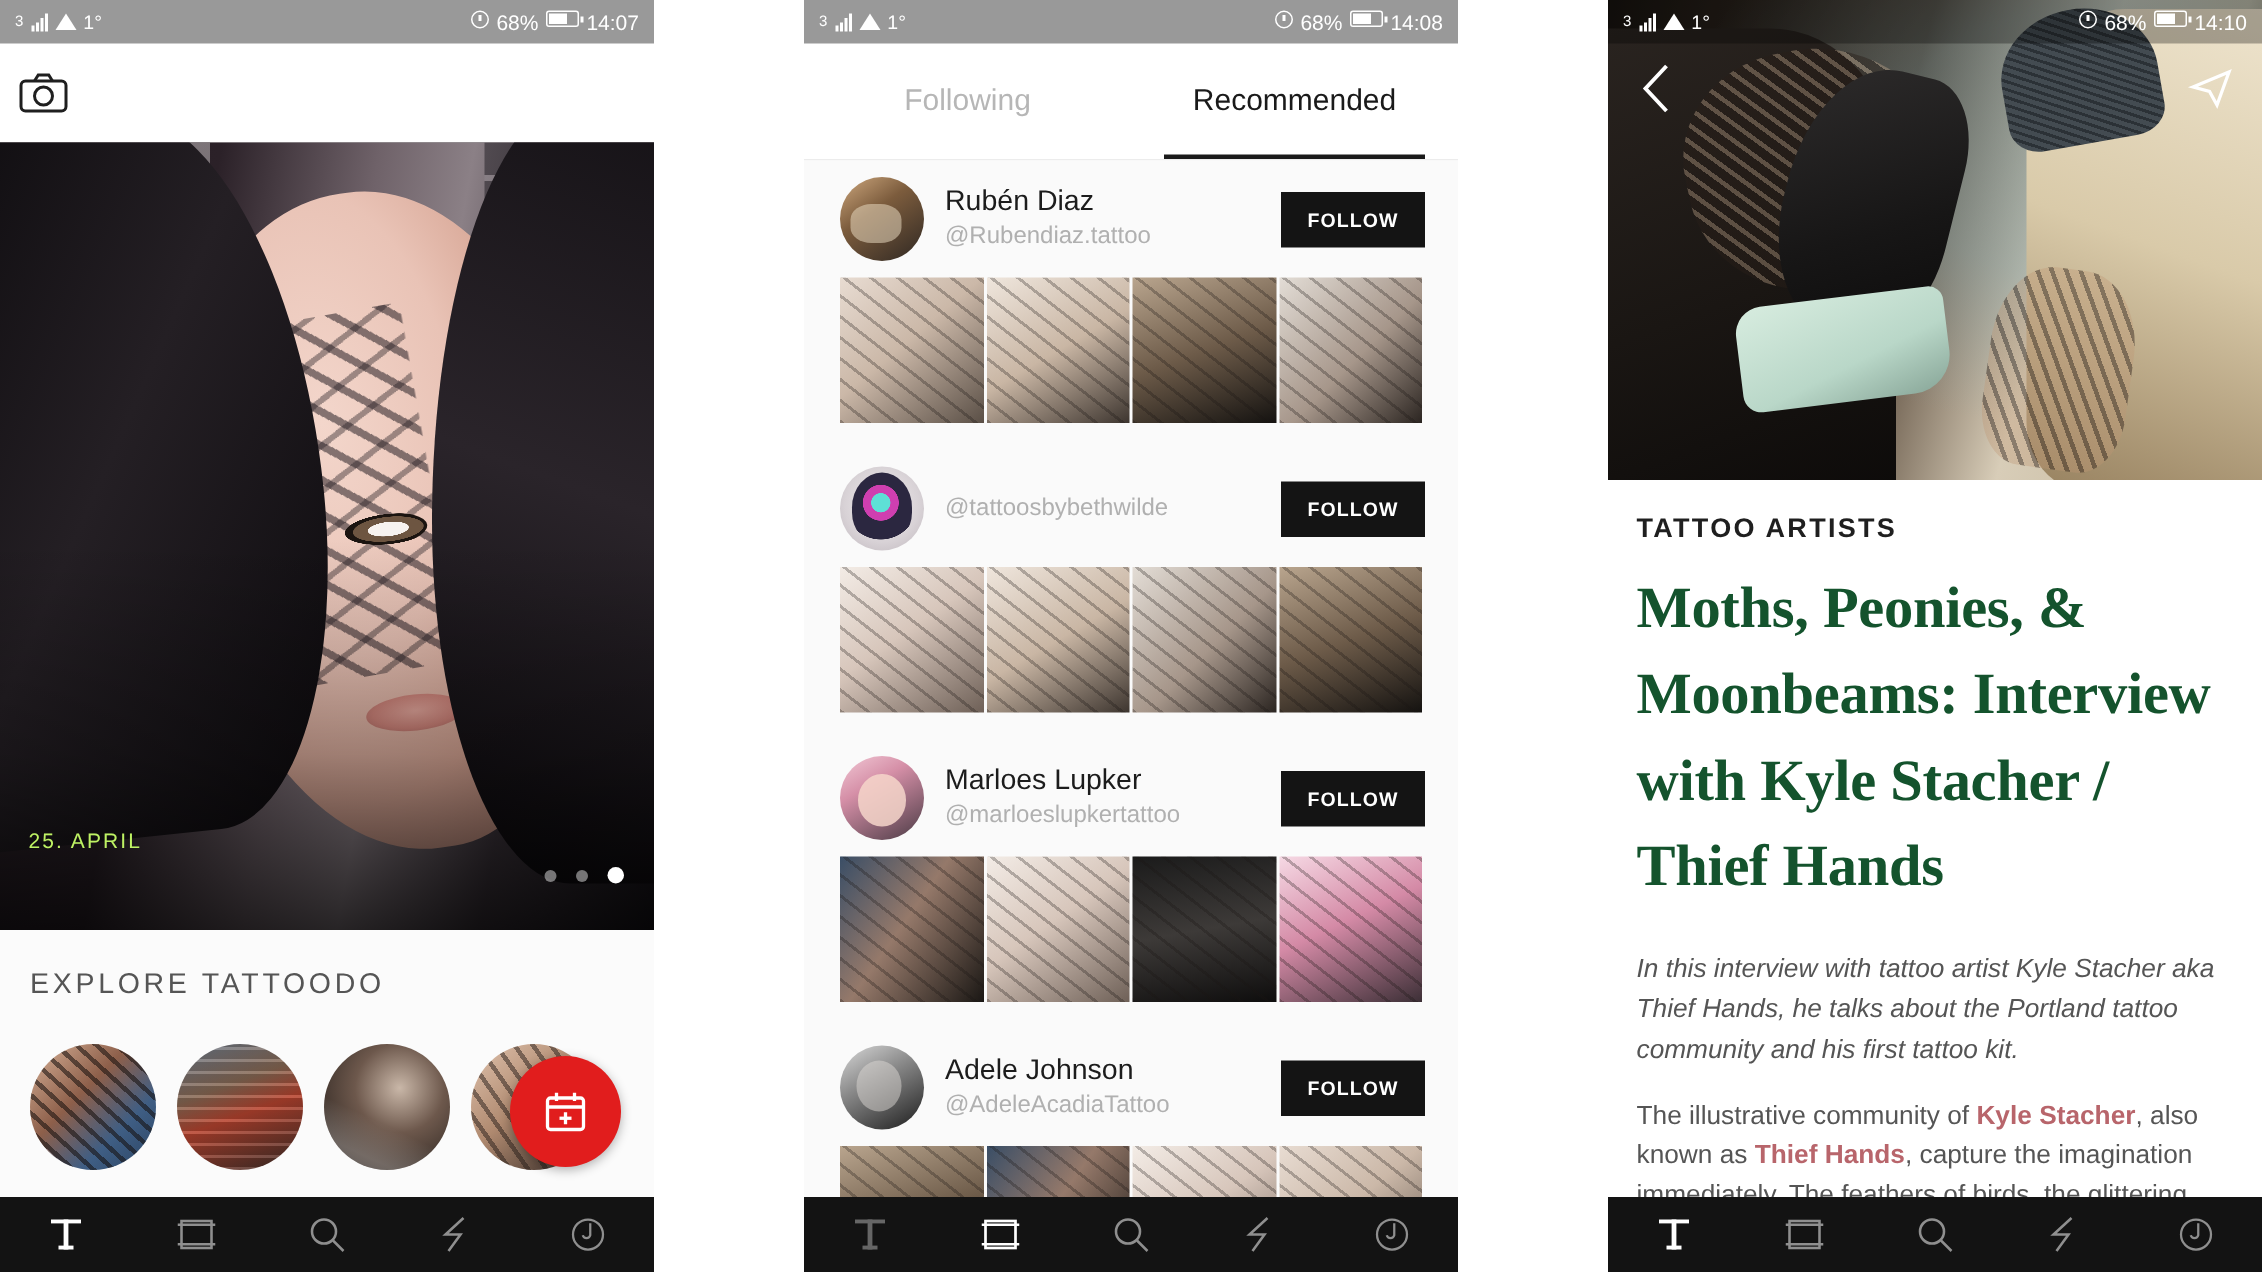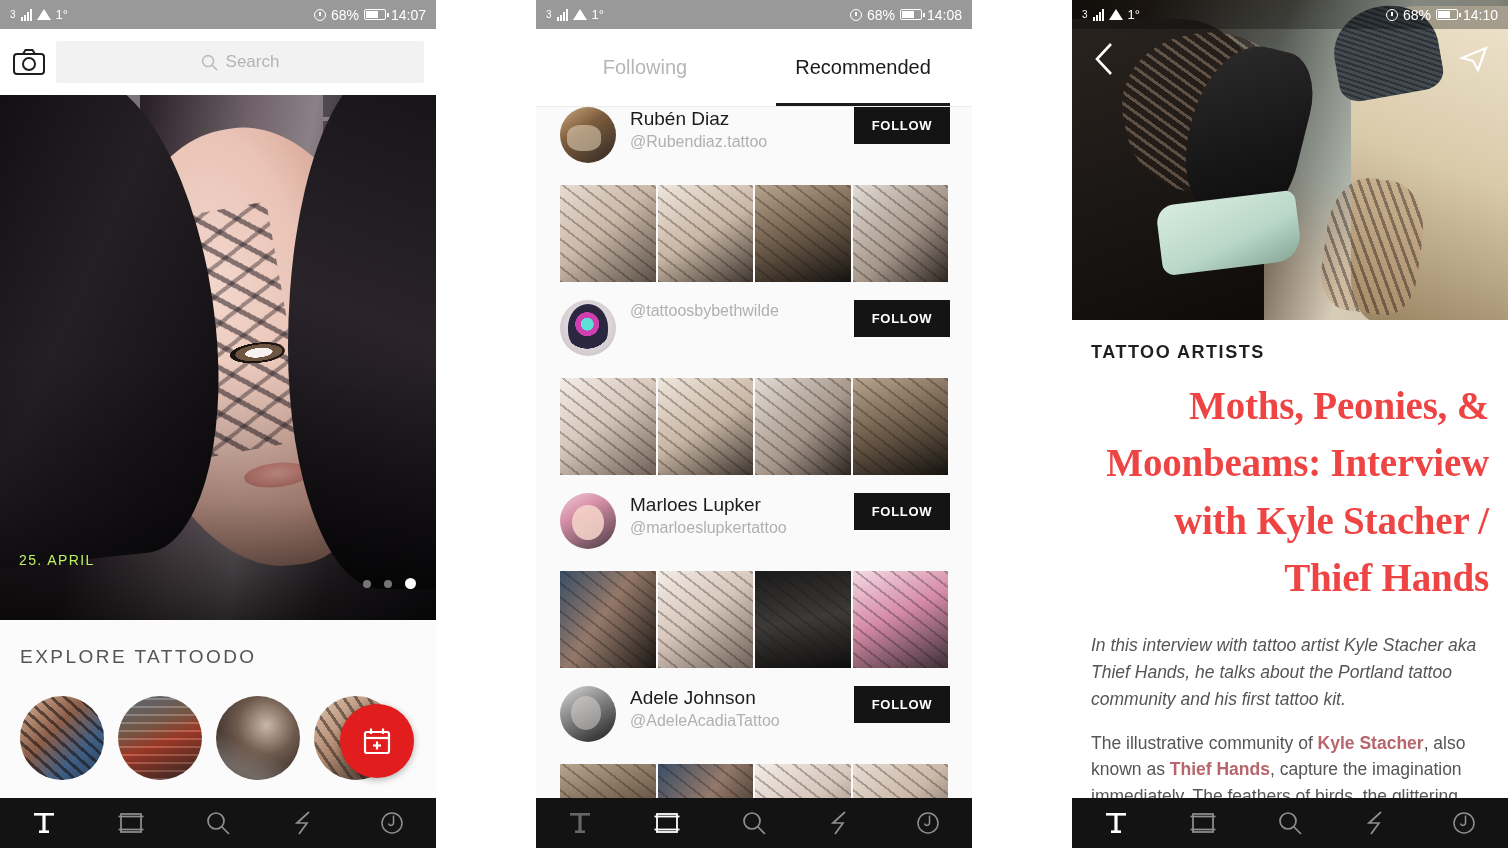--- a/index.html
+++ b/index.html
@@ -34,21 +34,21 @@
     padding: 0 10px;
     color: #ffffff;
     font-size: 13px;
     z-index: 30;
   }
   .statusbar.overlay {
     position: absolute; top: 0; left: 0; right: 0;
     background: rgba(0,0,0,0.30);
   }
   .sb-left { display: flex; align-items: center; gap: 5px; }
-  .sb-right { margin-left: auto; display: flex; align-items: center; gap: 5px; font-size: 14px; }
+  .sb-right { margin-left: auto; display: flex; align-items: flex-start; gap: 5px; font-size: 14px; }
   .sb-sim { font-size: 10px; }
   .sb-temp { font-size: 13px; }
   .bars { display: inline-flex; align-items: flex-end; gap: 1px; height: 12px; }
   .bars i { display: block; width: 2px; background: #fff; }
   .bars i:nth-child(1) { height: 4px; }
   .bars i:nth-child(2) { height: 6px; }
   .bars i:nth-child(3) { height: 9px; }
   .bars i:nth-child(4) { height: 12px; }
   .wifi { position: relative; width: 14px; height: 11px; }
   .wifi::before {
@@ -192,21 +192,21 @@
     border-bottom: 1px solid #ececec;
   }
   .tab { flex:1; display:flex; align-items:center; justify-content:center; position:relative; font-size:20px; }
   .tab.inactive { color:#b6b6b6; }
   .tab.active { color:#1a1a1a; }
   .tab.active::after {
     content:""; position:absolute; left: 22px; right: 22px; bottom:0; height:3px; background:#1a1a1a;
   }
   .feed { background:#fafafa; height: 720px; overflow:hidden; }
   .user-row {
-    height: 78px; background:#fafafa; display:flex; align-items:flex-start; padding: 0 22px 0 24px;
+    height: 78px; background:#fafafa; display:flex; align-items:center; padding: 0 22px 0 24px;
   }
   .avatar { width: 56px; height:56px; border-radius:50%; flex:0 0 56px; overflow:hidden; margin-right:14px; position:relative; }
   .av1 { background: linear-gradient(145deg,#cfa97f 0%,#7c5c3d 40%,#2e2722 100%); }
   .av1::after{content:"";position:absolute;left:12%;top:32%;width:62%;height:46%;border-radius:40%;background:rgba(230,215,190,.55);}
   .av2 { background: radial-gradient(circle at 50% 45%, #f2eef0 0%, #d8d2d6 60%, #bdb5bb 100%); }
   .av2::after{content:"";position:absolute;left:14%;top:8%;width:72%;height:84%;border-radius:50% 50% 46% 46%;
     background: radial-gradient(circle at 48% 42%, #5ee0d6 0 18%, #cf3fb0 19% 34%, #2b2740 35% 70%, rgba(0,0,0,0) 71%);}
   .av3 { background: linear-gradient(150deg,#f2c9d6 0%,#d58fa7 35%,#4a3a44 100%); }
   .av3::after{content:"";position:absolute;left:22%;top:22%;width:56%;height:62%;border-radius:50%;background:rgba(246,214,202,.85);}
   .av4 { background: linear-gradient(150deg,#d9d9d9 0%,#8a8a8a 40%,#1c1c1c 100%); }
@@ -281,22 +281,22 @@
     position:absolute; right:20%; bottom:2%; width:22%; height:42%;
     background: repeating-linear-gradient(62deg, rgba(60,44,34,.5) 0 3px, rgba(190,150,115,.35) 3px 9px);
     border-radius: 40% 40% 30% 30%;
     transform: rotate(8deg);
   }
   .art-nav { position:absolute; left:0; right:0; top:30px; height:62px; display:flex; align-items:center; justify-content:space-between; padding: 0 18px; z-index: 20;}
   .art-body { padding: 22px 19px 0 19px; background:#fff; }
   .kicker { font-size:18px; letter-spacing:.085em; font-weight:700; color:#1f1f1f; margin-bottom: 14px; }
   .headline {
     font-family: "Liberation Serif", serif;
-    font-size: 39px; line-height: 1.47; font-weight: 700; color:#ef4444;
-    letter-spacing: -0.2px; margin-bottom: 26px; text-align: right;
+    font-size: 39px; line-height: 1.47; font-weight: 700; color:#14532d;
+    letter-spacing: -0.2px; margin-bottom: 26px;
   }
   .lede {
     font-size: 17.5px; line-height: 1.53; font-style: italic; color:#555555;
     margin-bottom: 17px;
   }
   .para { font-size: 17.5px; line-height: 1.53; color:#555555; }
   .lnk { color:#b8656b;font-weight:bold; }
 </style>
 </head>
 <body>
@@ -326,27 +326,20 @@
     </div>
 
     <div class="searchbar-row">
       <span class="cam-icon">
         <svg width="34" height="30" viewBox="0 0 34 30">
             <rect x="2" y="7" width="30" height="20" rx="3" fill="none" stroke="#1f1f1f" stroke-width="2"></rect>
             <path d="M11 7l2.5-4h7L23 7" fill="none" stroke="#1f1f1f" stroke-width="2"></path>
             <circle cx="17" cy="17" r="6" fill="none" stroke="#1f1f1f" stroke-width="2"></circle>
           </svg>
       </span>
-      <div class="search-field">
-        <svg width="17" height="17" viewBox="0 0 18 18">
-            <circle cx="7.5" cy="7.5" r="5.8" fill="none" stroke="#bdbdbd" stroke-width="1.7"></circle>
-            <line x1="11.8" y1="11.8" x2="17" y2="17" stroke="#bdbdbd" stroke-width="1.7"></line>
-          </svg>
-        <span class="search-ph">Search</span>
-      </div>
     </div>
 
     <div class="hero">
       <div class="hero-photo">
         <div class="bg"></div>
           <div class="wall"></div>
           <div class="bars2"></div>
         <div class="face"></div>
           <div class="ink"></div>
           <div class="eye"></div>

